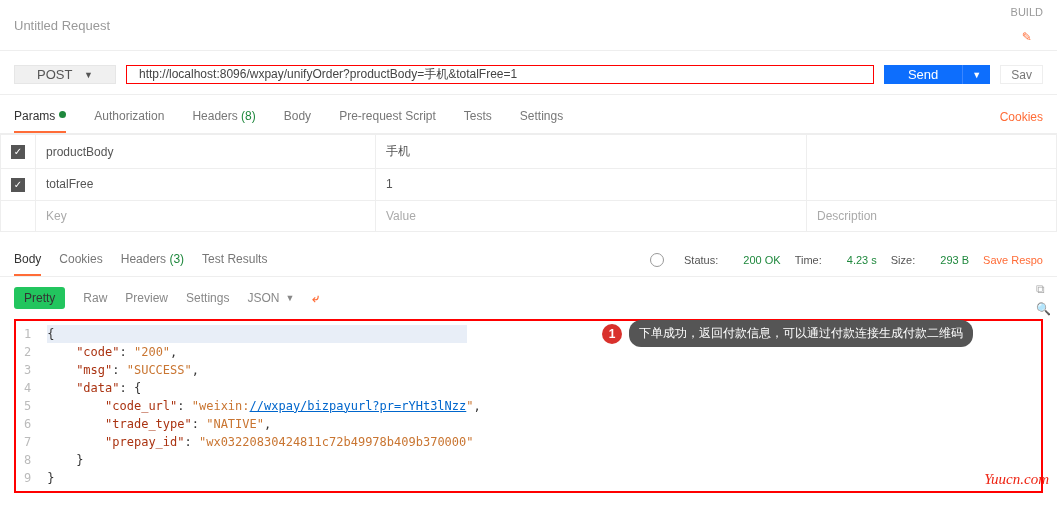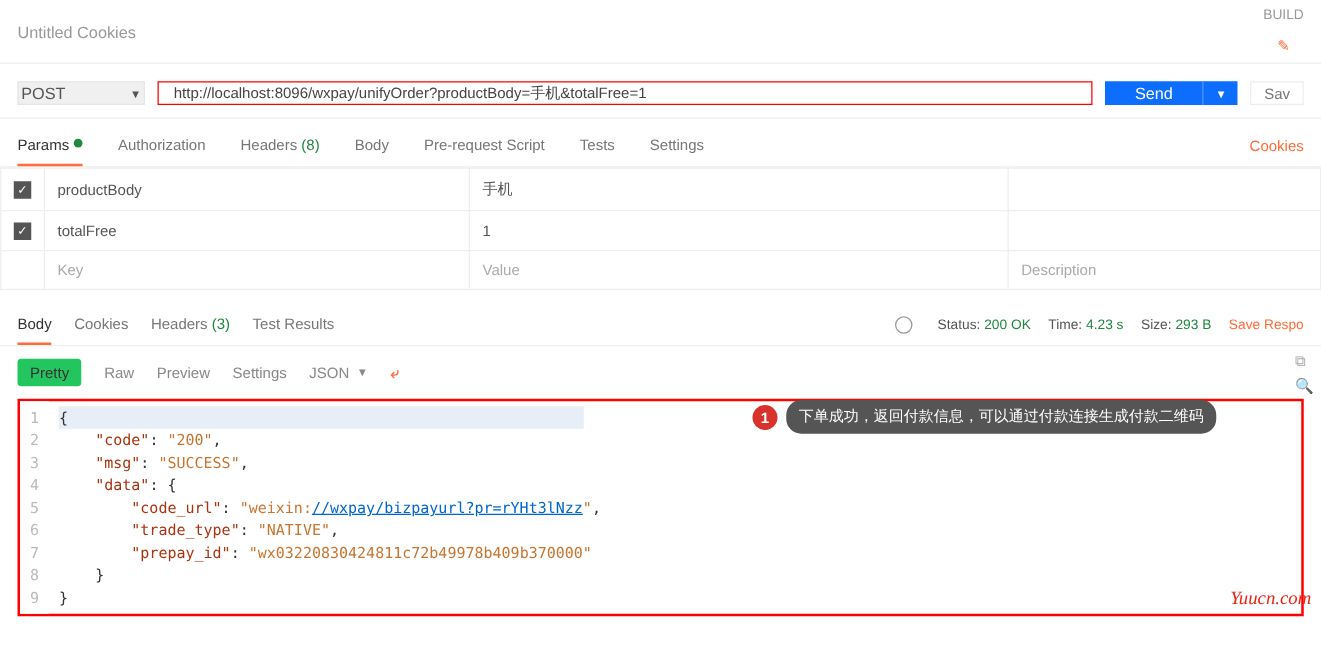--- a/index.html
+++ b/index.html
@@ -2,21 +2,21 @@
 <html><head>
 <meta charset="utf-8">
 <style>
   * { box-sizing: border-box; margin: 0; padding: 0; }
   body { font-family: -apple-system, BlinkMacSystemFont, "Segoe UI", Arial, sans-serif; font-size: 12px; color: #555; background: #fff; width: 1057px; height: 524px; overflow: hidden; position: relative; }
   .top-bar { display: flex; align-items: center; justify-content: space-between; padding: 6px 14px; border-bottom: 1px solid #eee; }
   .title { color: #999; font-size: 13px; }
   .top-right { display: flex; align-items: center; gap: 12px; flex-direction: column; }
   .build { color: #999; font-size: 11px; }
   .req-row { display: flex; align-items: stretch; padding: 14px 14px 10px 14px; gap: 10px; border-bottom: 1px solid #eee; }
-  .method { display: flex; align-items: center; justify-content: space-between; width: 102px; background: #f0f0f0; border: 1px solid #e6e6e6; padding: 0 2px; font-size: 13px; color: #555; }
+  .method { display: flex; align-items: center; justify-content: space-between; width: 102px; background: #f0f0f0; border: 1px solid #e6e6e6; padding: 0 22px; font-size: 13px; color: #555; }
   .url-box { flex: 1; display: flex; align-items: center; border: 1px solid #f00; padding: 0 12px; font-size: 12px; color: #444; background: #fff; }
   .send-wrap { display: flex; }
   .send { background: #0d6efd; color: #fff; border: none; padding: 0 24px; font-size: 13px; display: flex; align-items: center; }
   .send-split { background: #0d6efd; color: #fff; border: none; border-left: 1px solid #3a86ff; width: 28px; display: flex; align-items: center; justify-content: center; }
   .save { display: flex; align-items: center; padding: 0 10px; color: #777; border: 1px solid #eee; }
   .tabs-row { display: flex; align-items: center; justify-content: space-between; padding: 6px 14px 0 14px; border-bottom: 1px solid #eee; }
   .tabs { display: flex; gap: 28px; }
   .tab { padding: 8px 0; color: #777; border-bottom: 2px solid transparent; cursor: pointer; }
   .tab.active { color: #333; border-bottom: 2px solid #ff6c37; }
   .dot { width: 7px; height: 7px; border-radius: 50%; background: #1f883d; display: inline-block; margin-left: 4px; vertical-align: 2px; }
@@ -24,21 +24,21 @@
   .cookies-link { color: #ff6c37; font-size: 12px; }
   .params-table { border-collapse: collapse; width: 100%; }
   .params-table td, .params-table th { border: 1px solid #eee; padding: 8px 10px; text-align: left; font-weight: normal; color: #555; font-size: 12px; }
   .params-table th { color: #aaa; }
   .chk { width: 14px; height: 14px; background: #555; display: inline-flex; align-items: center; justify-content: center; color: #fff; font-size: 10px; }
   .resp-tabs-row { display: flex; align-items: center; justify-content: space-between; padding: 6px 14px 0 14px; border-bottom: 1px solid #eee; margin-top: 6px; }
   .resp-tabs { display: flex; gap: 18px; }
   .resp-tab { padding: 8px 0; color: #777; border-bottom: 2px solid transparent; }
   .resp-tab.active { color: #333; border-bottom: 2px solid #ff6c37; }
   .status-line { display: flex; align-items: center; gap: 14px; font-size: 11px; }
-  .g { color: #1f883d; }
+  .g { color: #1f883d; margin-left: 22px; }
   .save-resp { color: #ff6c37; }
   .view-bar { display: flex; align-items: center; gap: 18px; padding: 10px 14px; }
   .view-btn { color: #888; font-size: 12px; }
   .view-btn.active { color: #333; background: #22c55e; padding: 4px 10px; border-radius: 3px; }
   .json-sel { color: #888; display: flex; align-items: center; gap: 6px; }
   .wrap-icon { color: #ff6c37; font-weight: bold; }
   .code-area { margin: 0 14px 14px 14px; border: 2px solid #f00; display: flex; font-family: Consolas, monospace; font-size: 12px; position: relative; }
   .gutter { background: #fff; padding: 4px 8px; color: #bbb; text-align: right; }
   .gutter div { line-height: 18px; }
   .codelines { padding: 4px 8px; white-space: pre; color: #333; line-height: 18px; flex: 1; }
@@ -52,21 +52,21 @@
   .watermark { position: absolute; right: 8px; bottom: 36px; color: #e21; font-family: Georgia, serif; font-style: italic; font-size: 15px; }
   .globicon { width: 14px; height: 14px; border: 1px solid #999; border-radius: 50%; position: relative; margin-right: 6px; }
   .copy-icons { position: absolute; right: 0; top: 276px; display: flex; flex-direction: column; gap: 6px; padding: 6px; color: #aaa; }
   .caret { font-size: 9px; }
   .pencil { color: #ff6c37; }
 </style>
 </head>
 <body>
 
 <div class="top-bar">
-  <span class="title">Untitled Cookies</span>
+  <span class="title">Untitled Request</span>
   <div class="top-right">
     <span class="build">BUILD</span>
     <span class="pencil">✎</span>
   </div>
 </div>
 
 <div class="req-row">
   <div class="method">
     <span>POST</span>
     <span class="caret">▼</span>

